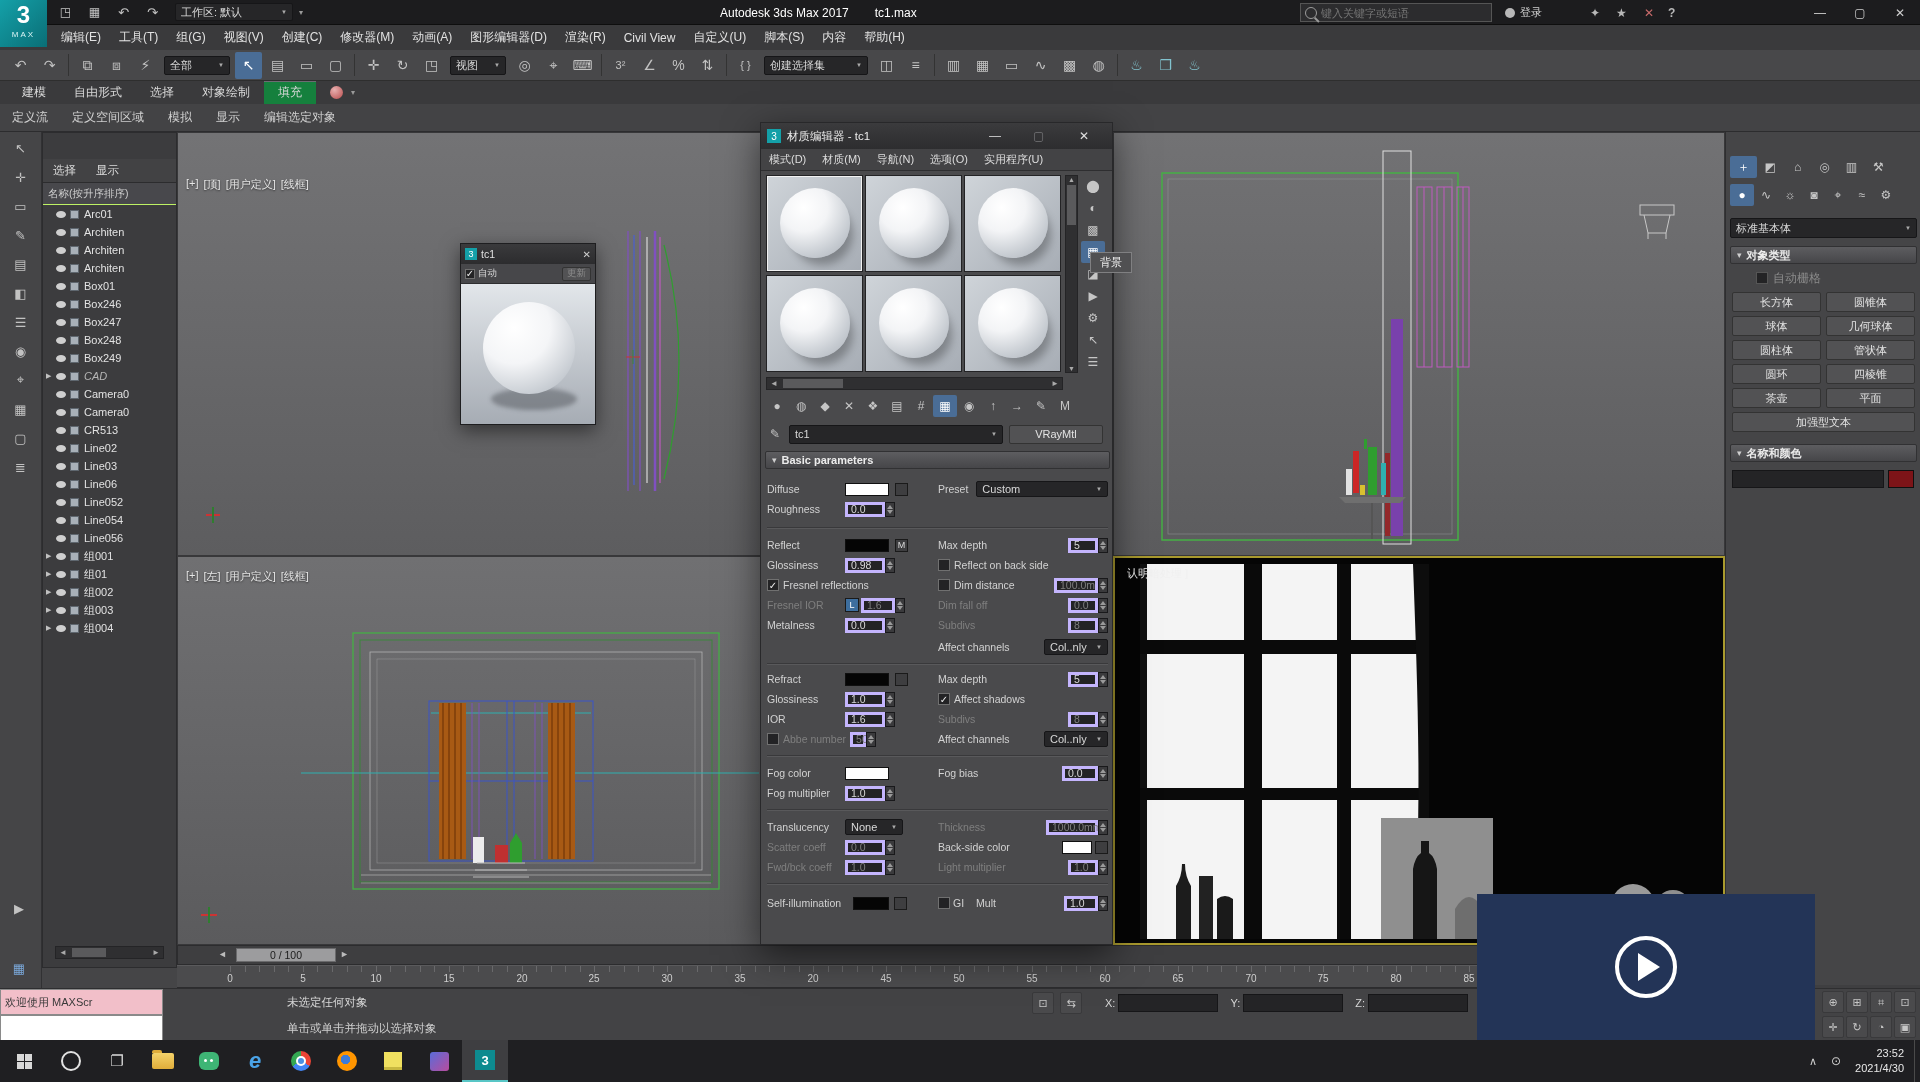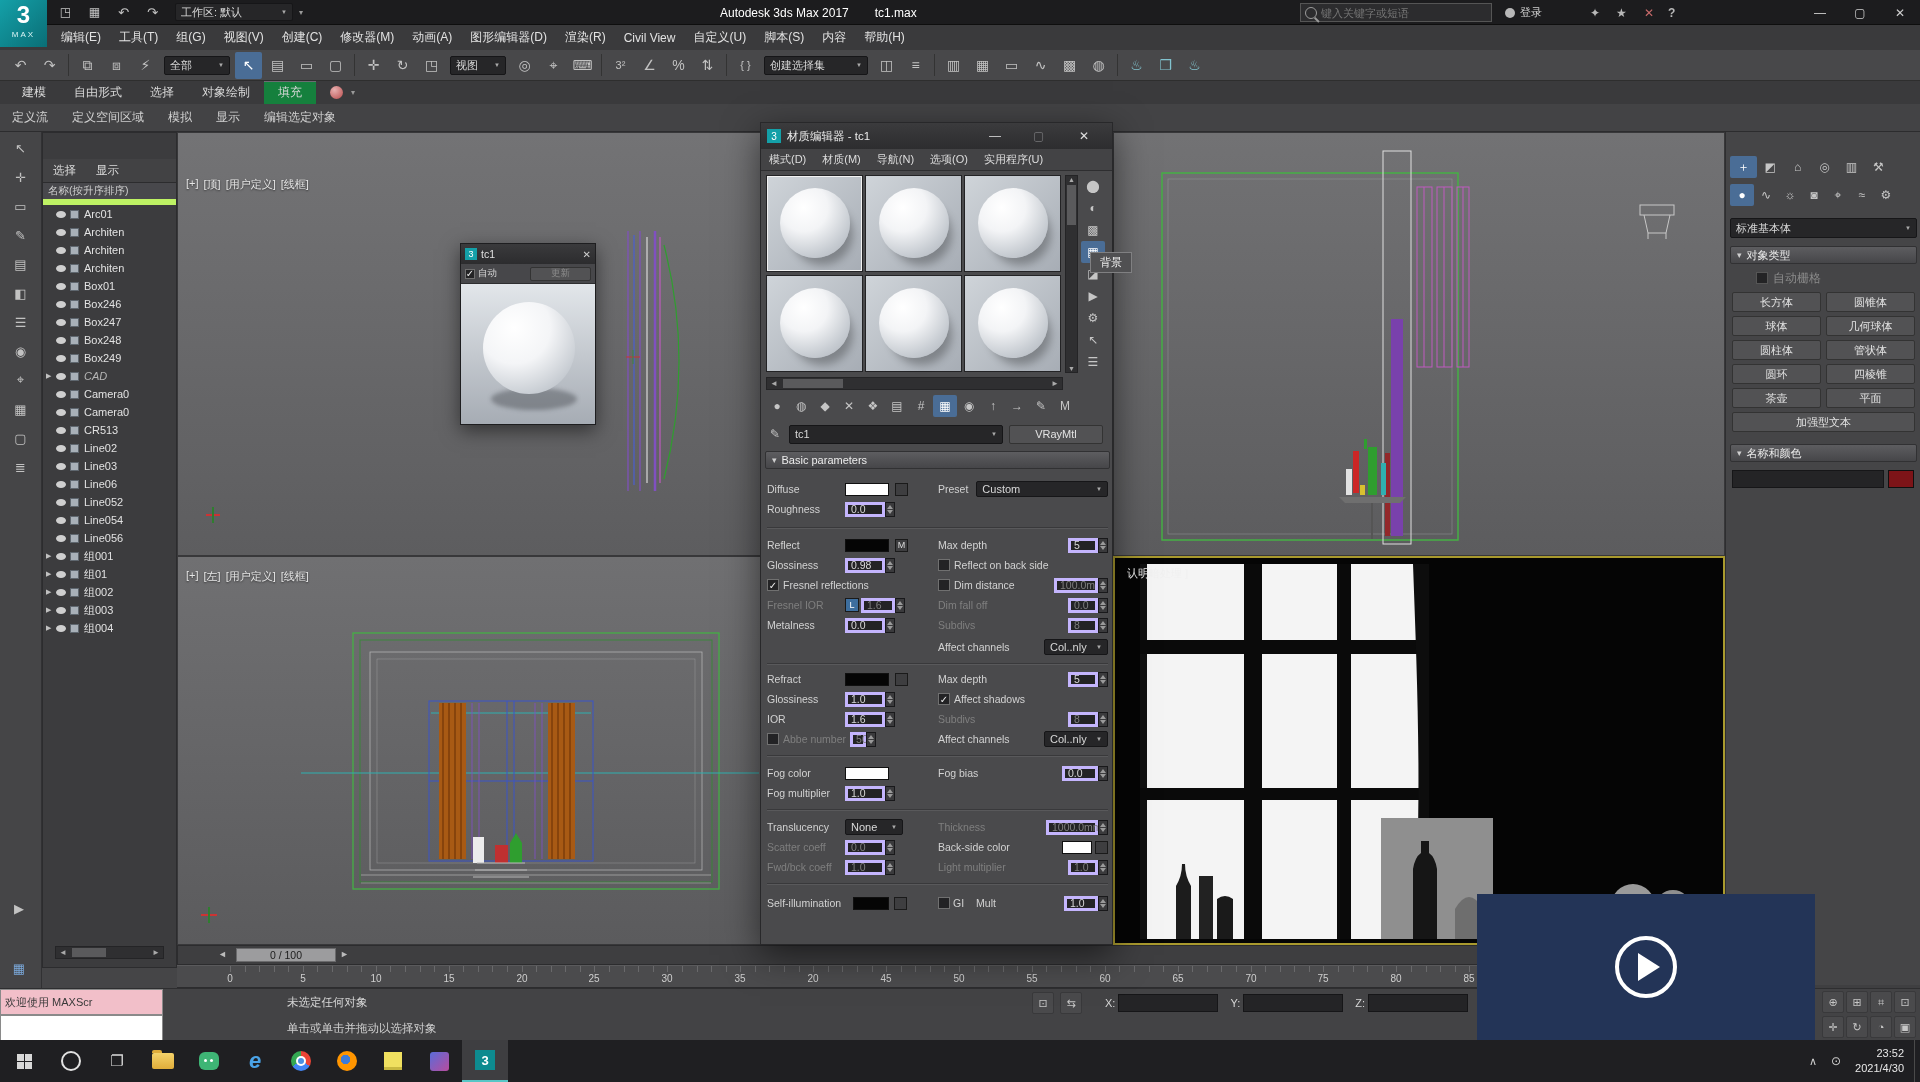--- a/index.html
+++ b/index.html
@@ -17,21 +17,21 @@
   .fld{background:#232325;border:3px solid #c4b5fd;color:#d8d8d8;font-size:10.5px;height:15px;display:inline-flex;align-items:center;padding:0 3px;flex:0 0 auto}
   .fld.g{color:#7f7f7f}
   .spin{width:10px;height:15px;background:#3a3a3c;border:1px solid #19191b;position:relative;display:inline-block;flex:0 0 auto}
   .spin::before,.spin::after{content:"";position:absolute;left:1px;border-left:3px solid transparent;border-right:3px solid transparent}
   .spin::before{top:2px;border-bottom:4px solid #9a9a9a}
   .spin::after{bottom:2px;border-top:4px solid #9a9a9a}
   .cb{width:12px;height:12px;background:#232325;border:1px solid #707070;display:inline-flex;align-items:center;justify-content:center;font-size:10px;color:#eee;flex:0 0 auto}
   .sw{height:13px;border:1px solid #101010;display:inline-block;flex:0 0 auto}
   .mapbox{width:13px;height:13px;background:#3e3e40;border:1px solid #1a1a1a;display:inline-flex;align-items:center;justify-content:center;font-size:9px;color:#ddd;flex:0 0 auto}
   .btn{background:#525254;border:1px solid #333;border-radius:2px;color:#e2e2e2;font-size:11px;display:flex;align-items:center;justify-content:center}
-  .rollout{background:linear-gradient(#5d5d60,#464649);border:1px solid #313133;color:#ececec;font-weight:normal;font-size:11px;display:flex;align-items:center;padding:0 6px;border-radius:2px}
+  .rollout{background:linear-gradient(#5d5d60,#464649);border:1px solid #313133;color:#ececec;font-weight:bold;font-size:11px;display:flex;align-items:center;padding:0 6px;border-radius:2px}
   .rollout::before{content:"▾";font-size:9px;margin-right:5px;color:#cfcfcf}
   .prow{position:absolute;left:6px;right:6px;height:16px;display:flex;align-items:center;font-size:10.5px;color:#d2d2d2}
   .prow .gl{color:#7f7f7f}
   .psep{position:absolute;left:6px;right:6px;height:2px;border-top:1px solid #39393b;border-bottom:1px solid #59595b}
   .plab{flex:0 0 auto}
   .c2{width:170px;display:flex;align-items:center;flex:0 0 auto}
   .sp1{flex:1}
   .vp-label{position:absolute;display:flex}
   .vp-label span{margin-right:5px;color:#e6e6e6;font-size:11px;text-shadow:0 1px 2px rgba(0,0,0,.55)}
   .menu-item{padding:0 9px;height:25px;display:flex;align-items:center;color:#e2e2e2;font-size:12px}
@@ -200,21 +200,21 @@
     <span class="stripicon">≣</span>
     <span class="stripicon abs" style="left:4px;top:760px">▶</span>
     <span class="stripicon abs" style="left:4px;top:820px;color:#7aa7d8">▦</span>
   </div>
 
   <div class="abs" style="left:42px;top:132px;width:135px;height:836px;background:#3c3c3e;border:1px solid #2c2c2e">
     <div class="flex" style="height:24px;background:#424244;border-bottom:1px solid #2c2c2e;margin-top:26px">
         <span style="padding:0 10px;font-size:11.5px;color:#dcdcdc">选择</span>
         <span style="padding:0 10px;font-size:11.5px;color:#dcdcdc">显示</span>
       </div>
-    <div class="flex" style="height:22px;background:#48484c;border-bottom:6px solid #bef264;padding-left:5px">
+    <div class="flex" style="height:22px;background:#48484c;border-bottom:1px solid #bef264;padding-left:5px">
       <span style="font-size:10.5px;color:#cfcfcf">名称(按升序排序)</span>
     </div>
     <div>
         <div class="ex-row">
         <span class="ex-arrow"></span>
         <span class="ex-eye"></span>
         <span class="ex-type"></span>
         <span class="ex-label">Arc01</span>
       </div>
         <div class="ex-row">
@@ -490,21 +490,21 @@
     <div class="flex" style="height:20px;background:linear-gradient(#3a3a3c,#2c2c2e);padding:0 4px">
       <span style="width:12px;height:12px;background:#14a0a8;color:#fff;font-size:9px;display:flex;align-items:center;justify-content:center;margin-right:4px">3</span>
       <span style="font-size:10.5px;color:#e0e0e0">tc1</span>
       <span class="sp1"></span>
       <span style="color:#cfcfcf;font-size:10px">✕</span>
     </div>
     <div class="flex" style="height:20px;background:#47474a;border-bottom:1px solid #2e2e30;padding:0 4px">
       <span class="cb" style="width:10px;height:10px">✓</span>
       <span style="font-size:9.5px;margin-left:3px;color:#d8d8d8">自动</span>
       <span class="sp1"></span>
-      <span class="btn" style="height:14px;padding:0 20px;font-size:9.5px;color:#8a8a8a">
+      <span class="btn" style="height:14px;padding:0 4px;font-size:9.5px;color:#8a8a8a">
           <i>更新</i>
         </span>
     </div>
     <div style="position:relative;height:140px;background:linear-gradient(#e2e6ea,#a6acb4);overflow:hidden">
       <span style="position:absolute;left:30px;top:104px;width:86px;height:22px;border-radius:50%;background:rgba(40,44,50,.35);filter:blur(2px)"></span>
       <span style="position:absolute;left:22px;top:18px;width:92px;height:92px;border-radius:50%;background:radial-gradient(circle at 34% 28%,#ffffff 0%,#f4f5f7 40%,#c9ced4 75%,#aab0b8 100%)"></span>
     </div>
   </div>
 
   <div class="abs" style="left:760px;top:122px;width:353px;height:823px;background:#4a4a4c;border:1px solid #28282a;box-shadow:0 10px 34px rgba(0,0,0,.55);z-index:30">

